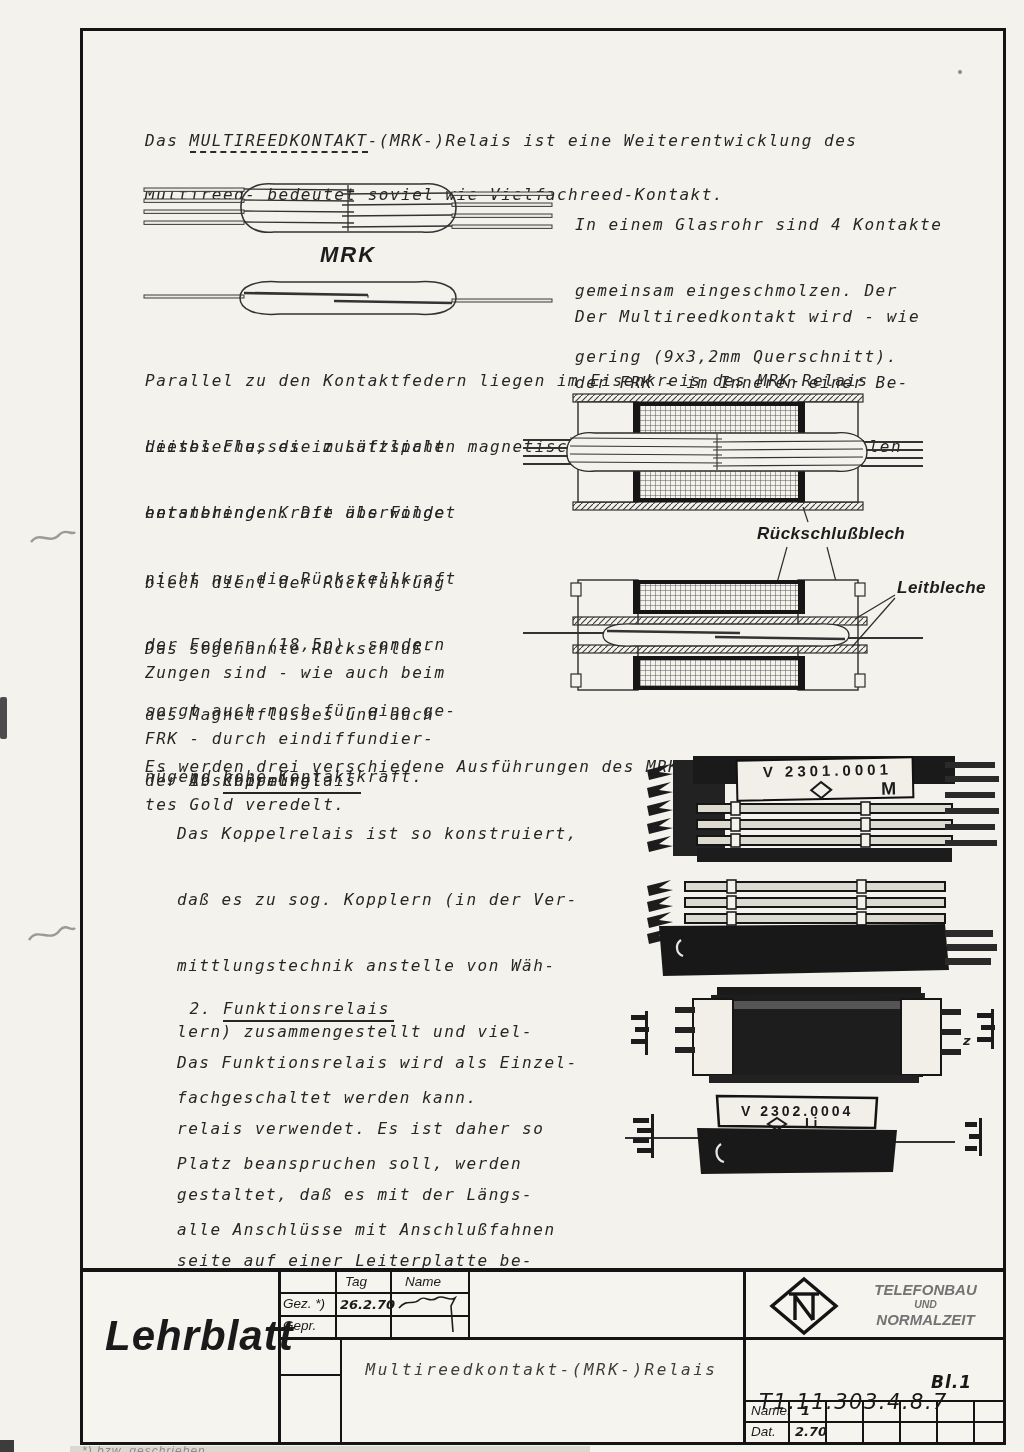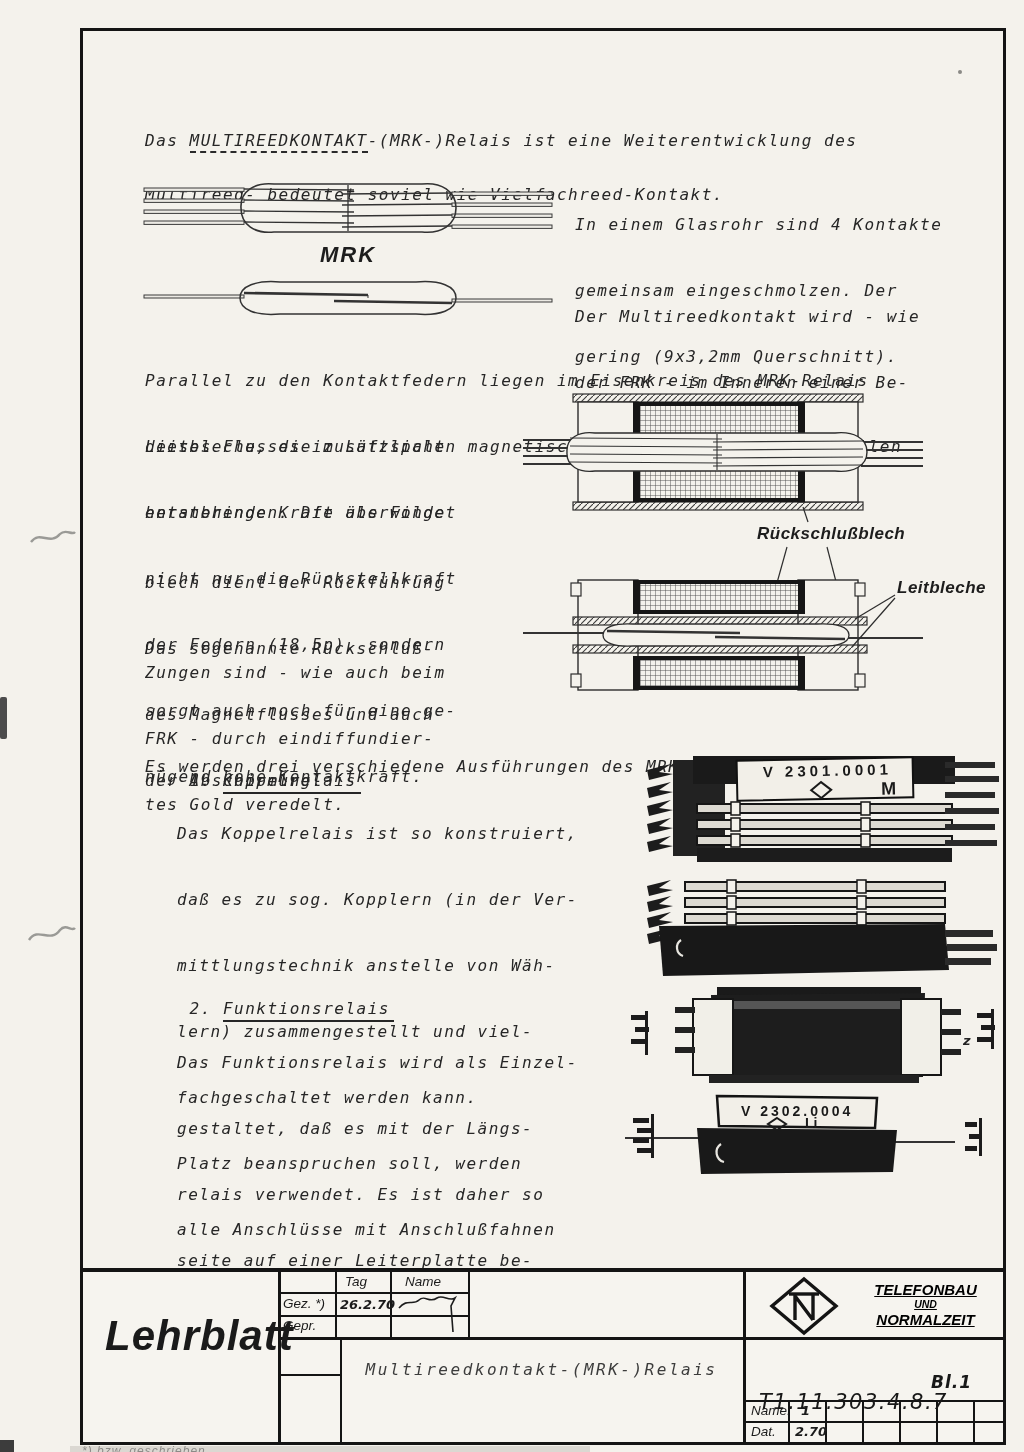--- a/index.html
+++ b/index.html
@@ -21,21 +21,21 @@
   #tblock{position:absolute;left:80px;top:1268px;width:926px;height:177px;
           border:3px solid #141414;border-top-width:4px;box-sizing:border-box;background:#f6f4ef;}
   .tb-line{position:absolute;background:#141414;}
   .tb-label{font-family:"Liberation Sans",sans-serif;font-style:italic;font-size:13.5px;
             color:#1b1b1b;white-space:nowrap;}
   .tb-hand{font-family:"DejaVu Sans",sans-serif;font-style:italic;font-size:13px;
            font-weight:bold;color:#1b1b1b;white-space:nowrap;}
   .lehrblatt{font-family:"Liberation Sans",sans-serif;font-style:italic;font-weight:bold;
              font-size:42px;color:#1a1a1a;letter-spacing:1px;}
   .company{font-family:"Liberation Sans",sans-serif;font-style:italic;font-weight:bold;
-           color:#000000;text-align:center;line-height:15px;text-decoration:underline;}
+           color:#737373;text-align:center;line-height:15px;}
   .company .big{font-size:15px;}
   .company .small{font-size:10.5px;}
   .docnum{font-family:"DejaVu Sans",sans-serif;font-style:italic;font-size:21px;
           color:#181818;letter-spacing:1.5px;margin-top:44px;}
   .sheet{font-family:"DejaVu Sans",sans-serif;font-style:italic;font-weight:bold;
          font-size:17px;color:#181818;letter-spacing:1px;}
   .tb-title{font-family:"DejaVu Sans Mono",monospace;font-style:italic;font-size:16px;
             letter-spacing:2.5px;color:#3c3c3c;white-space:nowrap;}
   .footnote{font-family:"Liberation Sans",sans-serif;font-style:italic;font-size:12px;
             color:#333;letter-spacing:1px;}
@@ -299,22 +299,22 @@
         <rect x="302" y="66" width="50" height="7"></rect>
         <rect x="300" y="80" width="46" height="7"></rect>
     </g>
   </svg>
 
   <div class="abs tw" style="left:145px;top:976px;">
     <span>2.</span><span> </span><span class="sec-title">Funktionsrelais</span>
   </div>
   <div class="abs tw" style="left:177px;top:1008px;">
     <div>Das Funktionsrelais wird als Einzel-</div>
+    <div>relais verwendet. Es ist daher so</div>
     <div>gestaltet, daß es mit der Längs-</div>
-    <div>relais verwendet. Es ist daher so</div>
     <div>seite auf einer Leiterplatte be-</div>
     <div>festigt werden kann. Die elektrische</div>
     <div>Verbindung zwischen Leiterplatte</div>
     <div>einerseits und Kontakt und Spule</div>
     
     
     
     
   </div>
 

